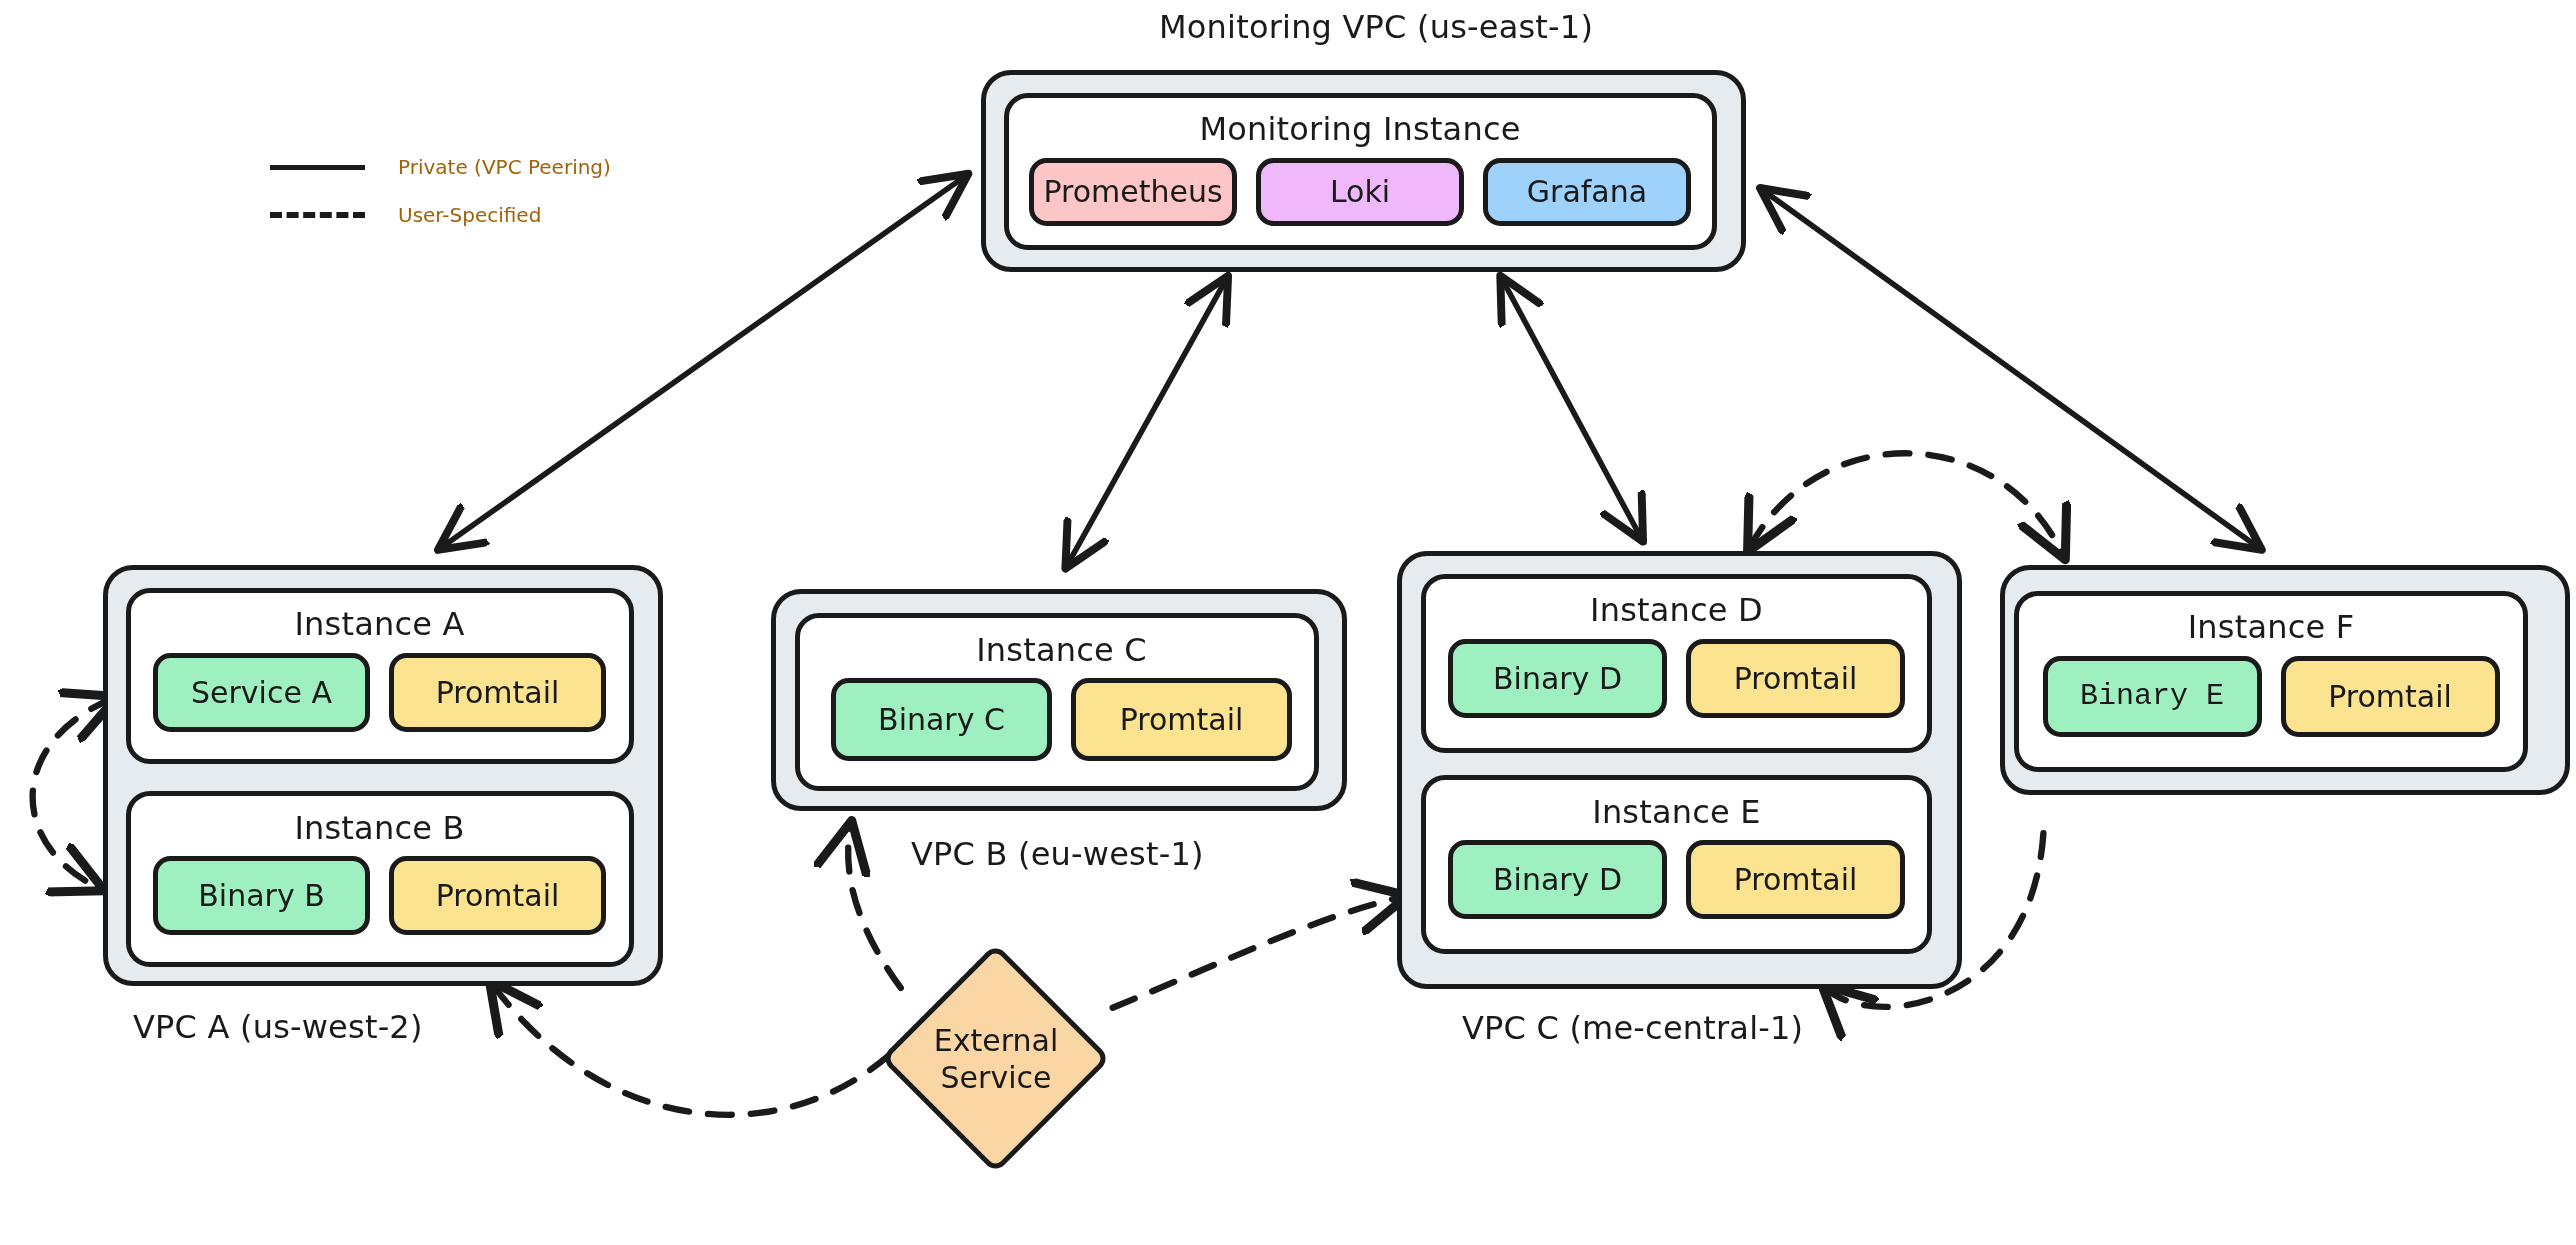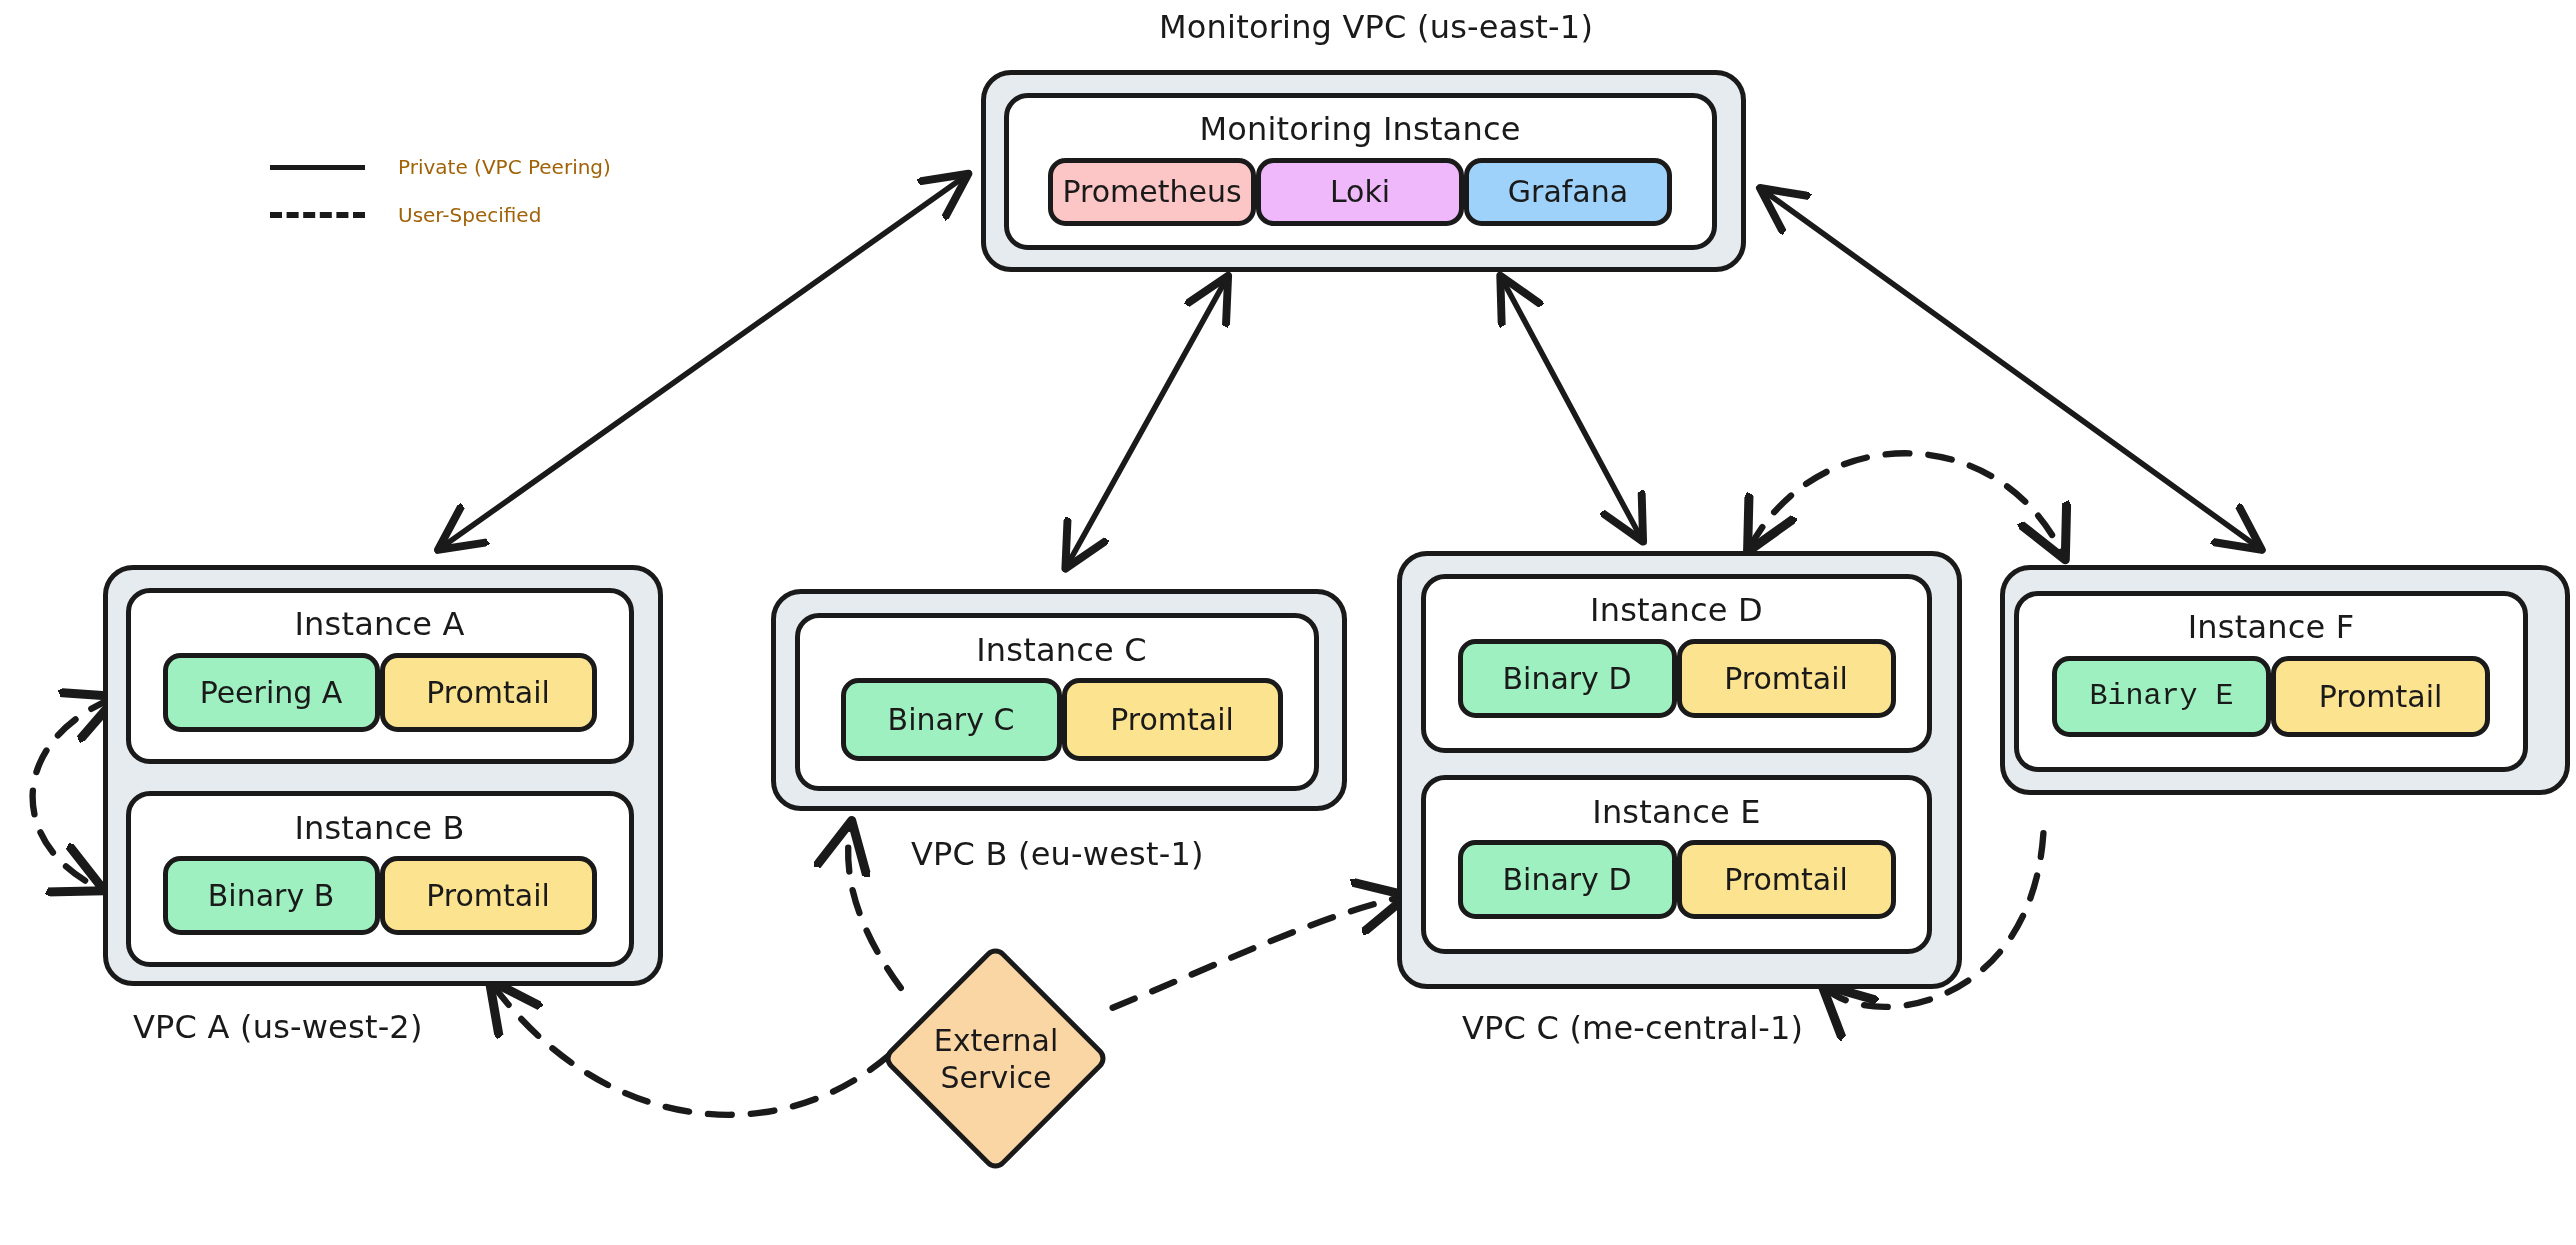--- a/index.html
+++ b/index.html
@@ -47,21 +47,21 @@
     font-size: 32px;
     color: #1a1a1a;
     margin-top: 12.7px;
     margin-bottom: 9.5px;
     white-space: nowrap;
     letter-spacing: 0.2px;
   }
   .proc-row {
     display: flex;
     flex-direction: row;
-    gap: 0;
+    gap: 19px;
     align-items: center;
     justify-content: center;
   }
   .proc {
     border: 5.6px solid #1a1a1a;
     border-radius: 17.5px;
     box-sizing: border-box;
     display: flex;
     align-items: center;
     justify-content: center;
@@ -200,21 +200,21 @@
         <div class="proc loki" style="width:208px; height:68px;">Loki</div>
         <div class="proc grafana" style="width:208px; height:68px;">Grafana</div>
       </div>
     </div>
   </div>
 
   <div class="vpc" id="vpc-a" style="left:103px; top:565px; width:560px; height:421px;">
     <div class="instance" style="left:17.5px; top:17.5px; width:508px; height:176px;">
       <div class="instance-title">Instance A</div>
       <div class="proc-row">
-        <div class="proc binary" style="width:217px; height:79px;">Peering A</div>
+        <div class="proc binary" style="width:217px; height:79px;">Service A</div>
         <div class="proc promtail" style="width:217px; height:79px;">Promtail</div>
       </div>
     </div>
     <div class="instance" style="left:17.5px; top:221px; width:508px; height:176px;">
       <div class="instance-title">Instance B</div>
       <div class="proc-row">
         <div class="proc binary" style="width:217px; height:79px;">Binary B</div>
         <div class="proc promtail" style="width:217px; height:79px;">Promtail</div>
       </div>
     </div>

